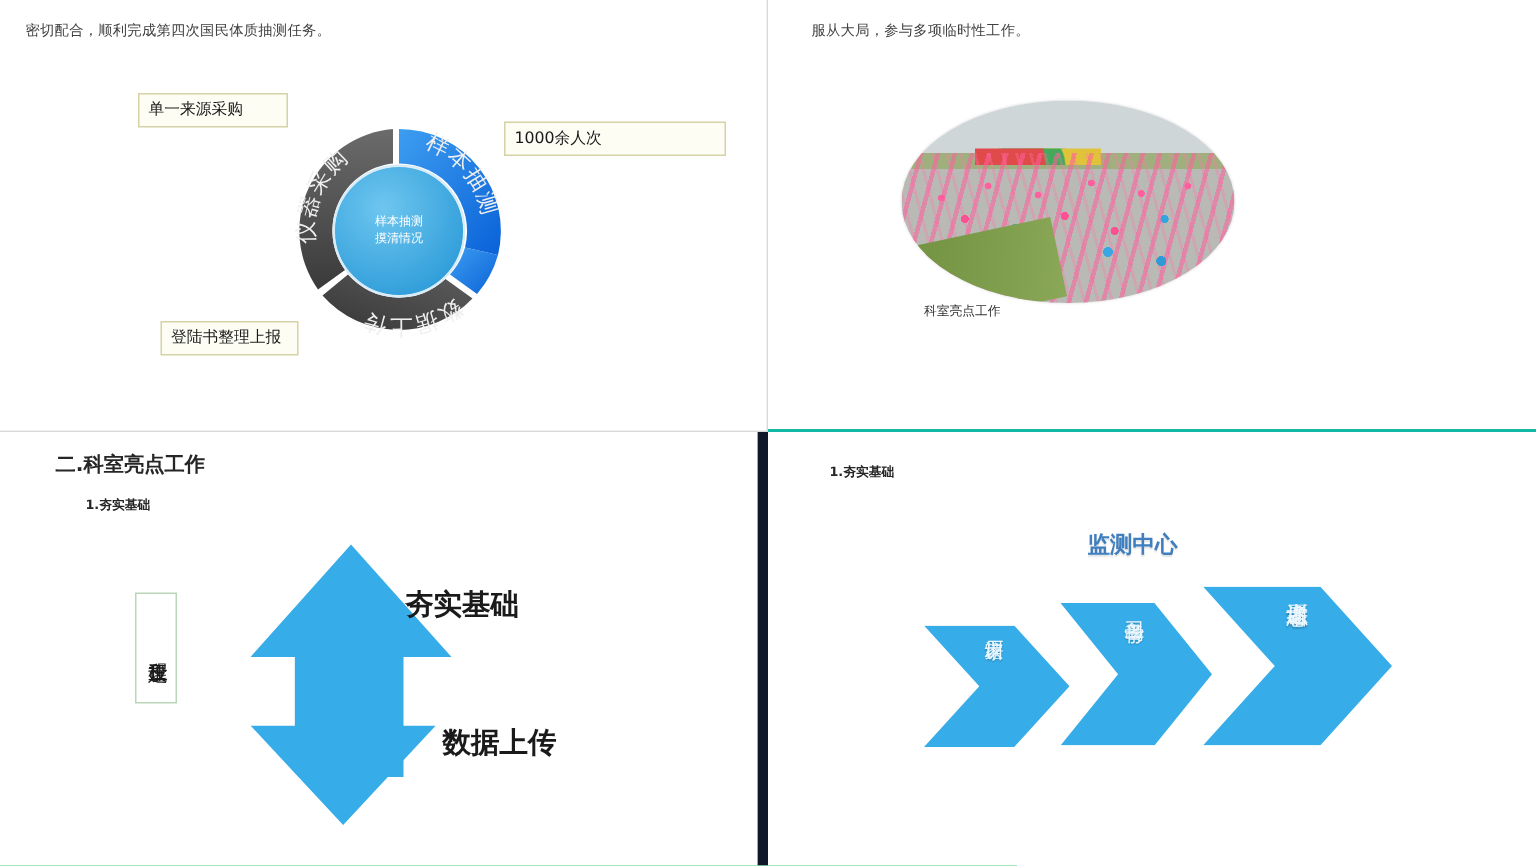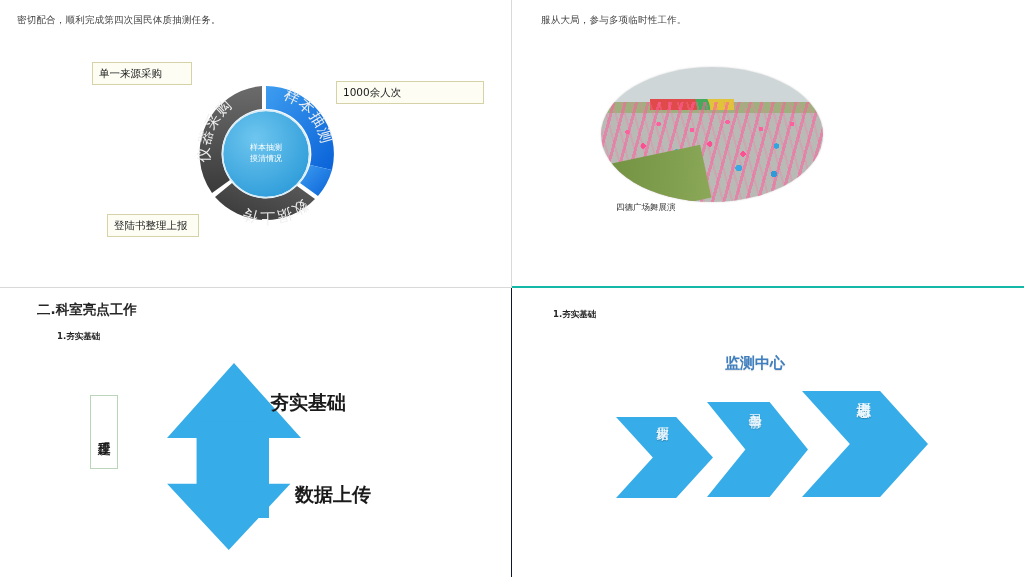--- a/index.html
+++ b/index.html
@@ -17,21 +17,21 @@
     background:#22c55e;
   }
   .slide{
     position:relative;
     background:#fdfdfd;
     overflow:hidden;
     box-sizing:border-box;
   }
   .slide.s1{border-right:1px solid #d9d9d9;border-bottom:1px solid #d9d9d9;}
   .slide.s2{border-bottom:2px solid #14b8a6;}
-  .slide.s3{border-right:1px solid #0f172a;}
+  .slide.s3{border-right:7px solid #0f172a;}
   .slide.s4{}
   .slide-inner{position:absolute;inset:0;background:#ffffff;}
 
   
   .hdr-note{
     position:absolute;
     font-size:9.5px;color:#3f3f3f;letter-spacing:.2px;
     white-space:nowrap;
   }
   .sec-title{
@@ -242,21 +242,21 @@
 
       <div class="hdr-note" style="left:29px;top:14px;">服从大局，参与多项临时性工作。</div>
 
       <div class="photo" style="left:89px;top:67px;width:222px;height:135px;">
         <div class="p1-bg">
           <div class="p1-arch"></div>
           <div class="p1-crowd"></div>
           <div class="p1-grass"></div>
         </div>
       </div>
-      <div class="ph-caption" style="left:104px;top:202px;">四德广场舞展演</div>
+      <div class="ph-caption" style="left:104px;top:202px;">科室亮点工作</div>
 
     </div>
   </div>
 
   <div class="slide s3">
     <div class="slide-inner">
 
       <div class="sec-title" style="left:37px;top:301px;margin-top:-288px;">二.科室亮点工作</div>
 
       <div class="sub-title" style="left:57px;top:43px;">1.夯实基础</div>

